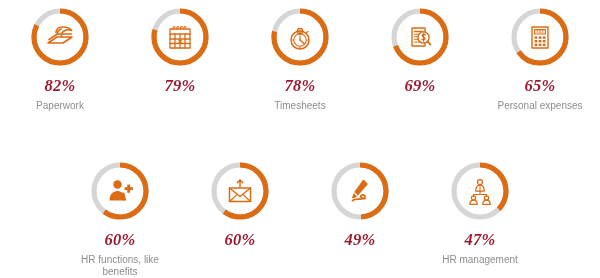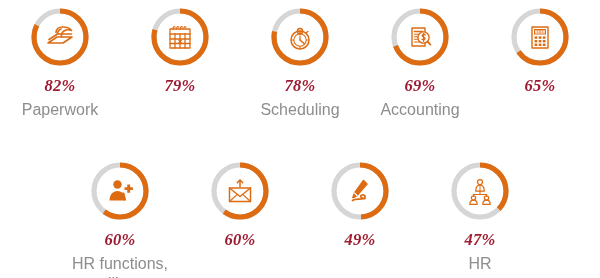--- a/index.html
+++ b/index.html
@@ -78,21 +78,21 @@
     font-size: 16.5px;
     color: #9e1b32;
     line-height: 1;
     margin-top: 10px;
     letter-spacing: 0.3px;
     white-space: nowrap;
   }
 
   .label {
     font-family: "Liberation Sans", sans-serif;
-    font-size: 16px;
+    font-size: 10px;
     color: #8d8d8d;
     line-height: 1.28;
     margin-top: 5px;
     text-align: center;
     max-width: 112px;
     white-space: pre-line;
   }
 </style>
 </head>
 <body>
@@ -162,21 +162,21 @@
             <line x1="16" y1="19" x2="16" y2="15" stroke-width="1.2"></line>
             <line x1="16" y1="12.4" x2="16" y2="13.6"></line>
             <line x1="22.6" y1="19" x2="23.8" y2="19" stroke-width="1.1"></line>
             <line x1="8.2" y1="19" x2="9.4" y2="19" stroke-width="1.1"></line>
             <line x1="16" y1="25.6" x2="16" y2="26.8" stroke-width="1.1"></line>
             <line x1="22.4" y1="11.6" x2="24" y2="10.4" stroke-width="1.3"></line>
           </svg>
         </div>
       </div>
       <div class="pct">78%</div>
-      <div class="label">Scheduling</div>
+      <div class="label">Timesheets</div>
     </div>
 
     <div class="stat">
       <div class="donut-wrap">
         <svg class="donut-svg" viewBox="0 0 62 62">
           <circle cx="31" cy="31" r="26" fill="none" stroke="#D6D6D6" stroke-width="5.2"></circle>
           <circle class="arc-fill" cx="31" cy="31" r="26" fill="none" stroke="#DD6B12" stroke-width="5.2" stroke-linecap="butt" transform="rotate(-90 31 31)" stroke-dasharray="112.72034441080177 50.642473575867484"></circle>
         </svg>
         <div class="icon-layer">
           <svg width="32" height="32" viewBox="0 0 32 32" fill="none" stroke="#DD6B12" stroke-width="1.4" stroke-linejoin="round" stroke-linecap="round">
@@ -187,21 +187,20 @@
             <line x1="10.5" y1="18.3" x2="14" y2="18.3" stroke-width="1.1"></line>
             <line x1="10.5" y1="21" x2="16" y2="21" stroke-width="1.1"></line>
             <circle cx="19.5" cy="16.5" r="5.6" fill="#ffffff"></circle>
             <path d="M21.2 13.8 C20.2 13 18.2 13.1 18.2 14.6 C18.2 16.2 21 15.9 21 17.5 C21 19 19 19.1 18 18.3"></path>
             <line x1="19.6" y1="12.4" x2="19.6" y2="20.5" stroke-width="1.1"></line>
             <line x1="23.6" y1="20.6" x2="26.4" y2="23.6" stroke-width="1.8"></line>
           </svg>
         </div>
       </div>
       <div class="pct">69%</div>
-      <div class="label">Accounting</div>
     </div>
 
     <div class="stat">
       <div class="donut-wrap">
         <svg class="donut-svg" viewBox="0 0 62 62">
           <circle cx="31" cy="31" r="26" fill="none" stroke="#D6D6D6" stroke-width="5.2"></circle>
           <circle class="arc-fill" cx="31" cy="31" r="26" fill="none" stroke="#DD6B12" stroke-width="5.2" stroke-linecap="butt" transform="rotate(-90 31 31)" stroke-dasharray="106.18583169133503 57.17698629533423"></circle>
         </svg>
         <div class="icon-layer">
           <svg width="30" height="30" viewBox="0 0 30 30" fill="none" stroke="#DD6B12" stroke-width="1.4" stroke-linejoin="round" stroke-linecap="round">
@@ -214,20 +213,21 @@
             <rect x="9.6" y="18" width="2.7" height="2.4" fill="#DD6B12" stroke="none"></rect>
             <rect x="13.7" y="18" width="2.7" height="2.4" fill="#DD6B12" stroke="none"></rect>
             <rect x="17.8" y="18" width="2.7" height="2.4" fill="#DD6B12" stroke="none"></rect>
             <rect x="9.6" y="21.6" width="2.7" height="2.4" fill="#DD6B12" stroke="none"></rect>
             <rect x="13.7" y="21.6" width="2.7" height="2.4" fill="#DD6B12" stroke="none"></rect>
             <rect x="17.8" y="21.6" width="2.7" height="2.4" fill="#DD6B12" stroke="none"></rect>
           </svg>
         </div>
       </div>
       <div class="pct">65%</div>
+      <div class="label">Personal expenses</div>
     </div>
 
   </div>
 
   <div class="row row-2">
 
     <div class="stat">
       <div class="donut-wrap">
         <svg class="donut-svg" viewBox="0 0 62 62">
           <circle cx="31" cy="31" r="26" fill="none" stroke="#D6D6D6" stroke-width="5.2"></circle>

